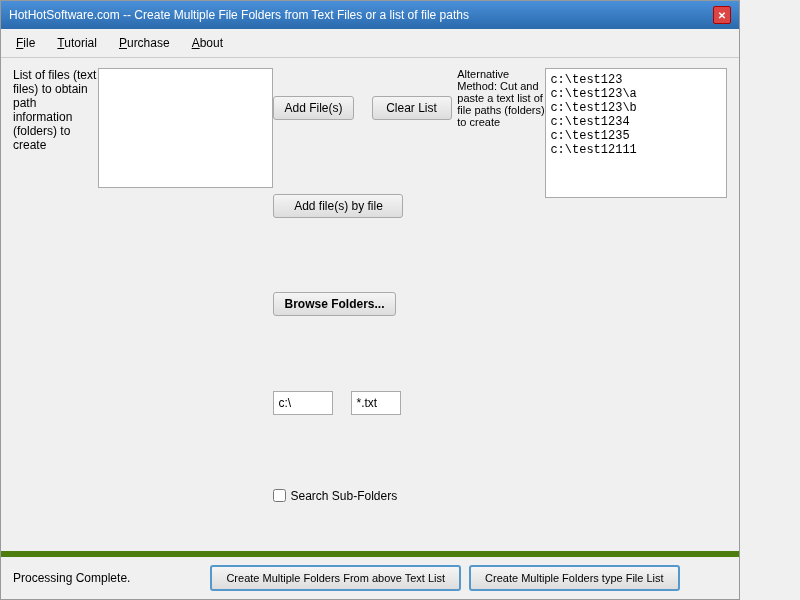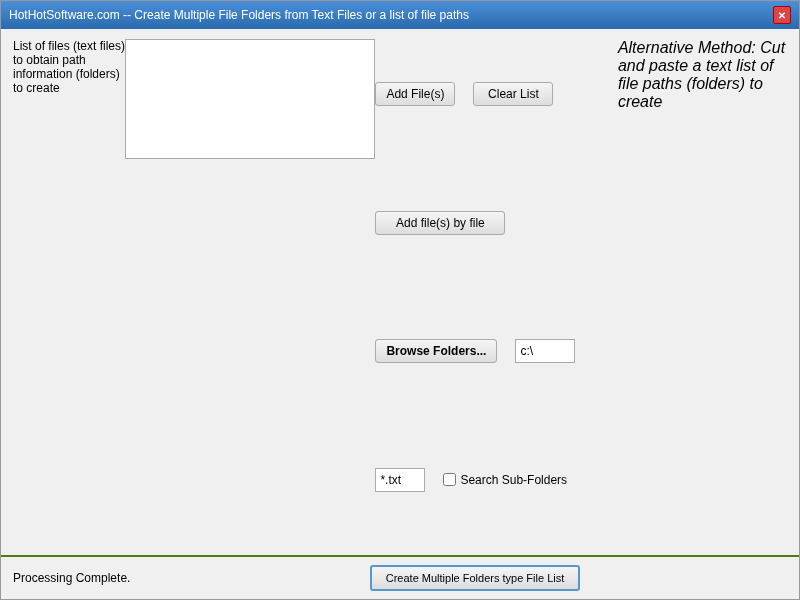--- a/index.html
+++ b/index.html
@@ -11,21 +11,21 @@
     }
 
     body {
       width: 800px;
       height: 600px;
       background: #f0f0f0;
       overflow: hidden;
     }
 
     .window {
-      width: 800px;
+      width: 740px;
       height: 600px;
       background: #f0f0f0;
       border: 1px solid #999;
       display: flex;
       flex-direction: column;
     }
 
     .title-bar {
       background: linear-gradient(to bottom, #4a90d9, #2a6aad);
       color: white;
@@ -149,42 +149,41 @@
 
     .divider {
       border: none;
       border-top: 1px solid #bbb;
       margin: 6px 0 8px 0;
     }
 
     .alt-section-label {
       margin-bottom: 6px;
       color: #000;
-      font-size: 16px;
-      font-style: italic;
+      font-size: 11px;
     }
 
     .text-list-box {
       border: 1px solid #aaa;
       background: white;
       height: 130px;
       width: 100%;
       resize: none;
       font-size: 12px;
       padding: 4px;
       font-family: 'Courier New', monospace;
       overflow-y: scroll;
     }
 
     .status-bar {
       display: flex;
       align-items: center;
       padding: 8px 12px;
       gap: 10px;
-      border-top: 2px solid #4d7c0f;
+      border-top: 6px solid #4d7c0f;
       background: #f0f0f0;
       margin-top: auto;
     }
 
     .status-text {
       flex: 0 0 auto;
       font-size: 12px;
       color: #000;
       min-width: 140px;
     }
@@ -216,20 +215,26 @@
 
 <div class="window">
 
   <div class="title-bar">
     <span class="title-bar-text">HotHotSoftware.com -- Create Multiple File Folders from Text Files or a list of file paths</span>
     <div class="title-bar-controls">
       <div class="title-btn">✕</div>
     </div>
   </div>
 
+  <div class="menu-bar">
+    <div class="menu-item"><u>F</u>ile</div>
+    <div class="menu-item"><u>T</u>utorial</div>
+    <div class="menu-item"><u>P</u>urchase</div>
+    <div class="menu-item"><u>A</u>bout</div>
+  </div>
 
   <div class="content">
 
     <div class="section-label">List of files (text files) to obtain path information (folders) to create</div>
 
     <textarea class="file-list-box" style=""></textarea>
 
     <div class="toolbar">
       <button class="btn">Add File(s)</button>
       <button class="btn">Clear List</button>
@@ -240,23 +245,30 @@
       <label class="checkbox-label">
         <input type="checkbox" style="">
         <span>Search Sub-Folders</span>
       </label>
     </div>
 
     <hr class="divider">
 
     <div class="alt-section-label">Alternative Method: Cut and paste a text list of file paths (folders) to create</div>
 
+    <textarea class="text-list-box" style="">c:\test123
+c:\test123\a
+c:\test123\b
+c:\test1234
+c:\test1235
+c:\test12111</textarea>
 
   </div>
 
   <div class="status-bar">
     <span class="status-text">Processing Complete.</span>
     <div class="status-buttons">
+      <button class="btn-action">Create Multiple Folders From above Text List</button>
       <button class="btn-action">Create Multiple Folders type File List</button>
     </div>
   </div>
 
 </div>
 
 </body></html>

